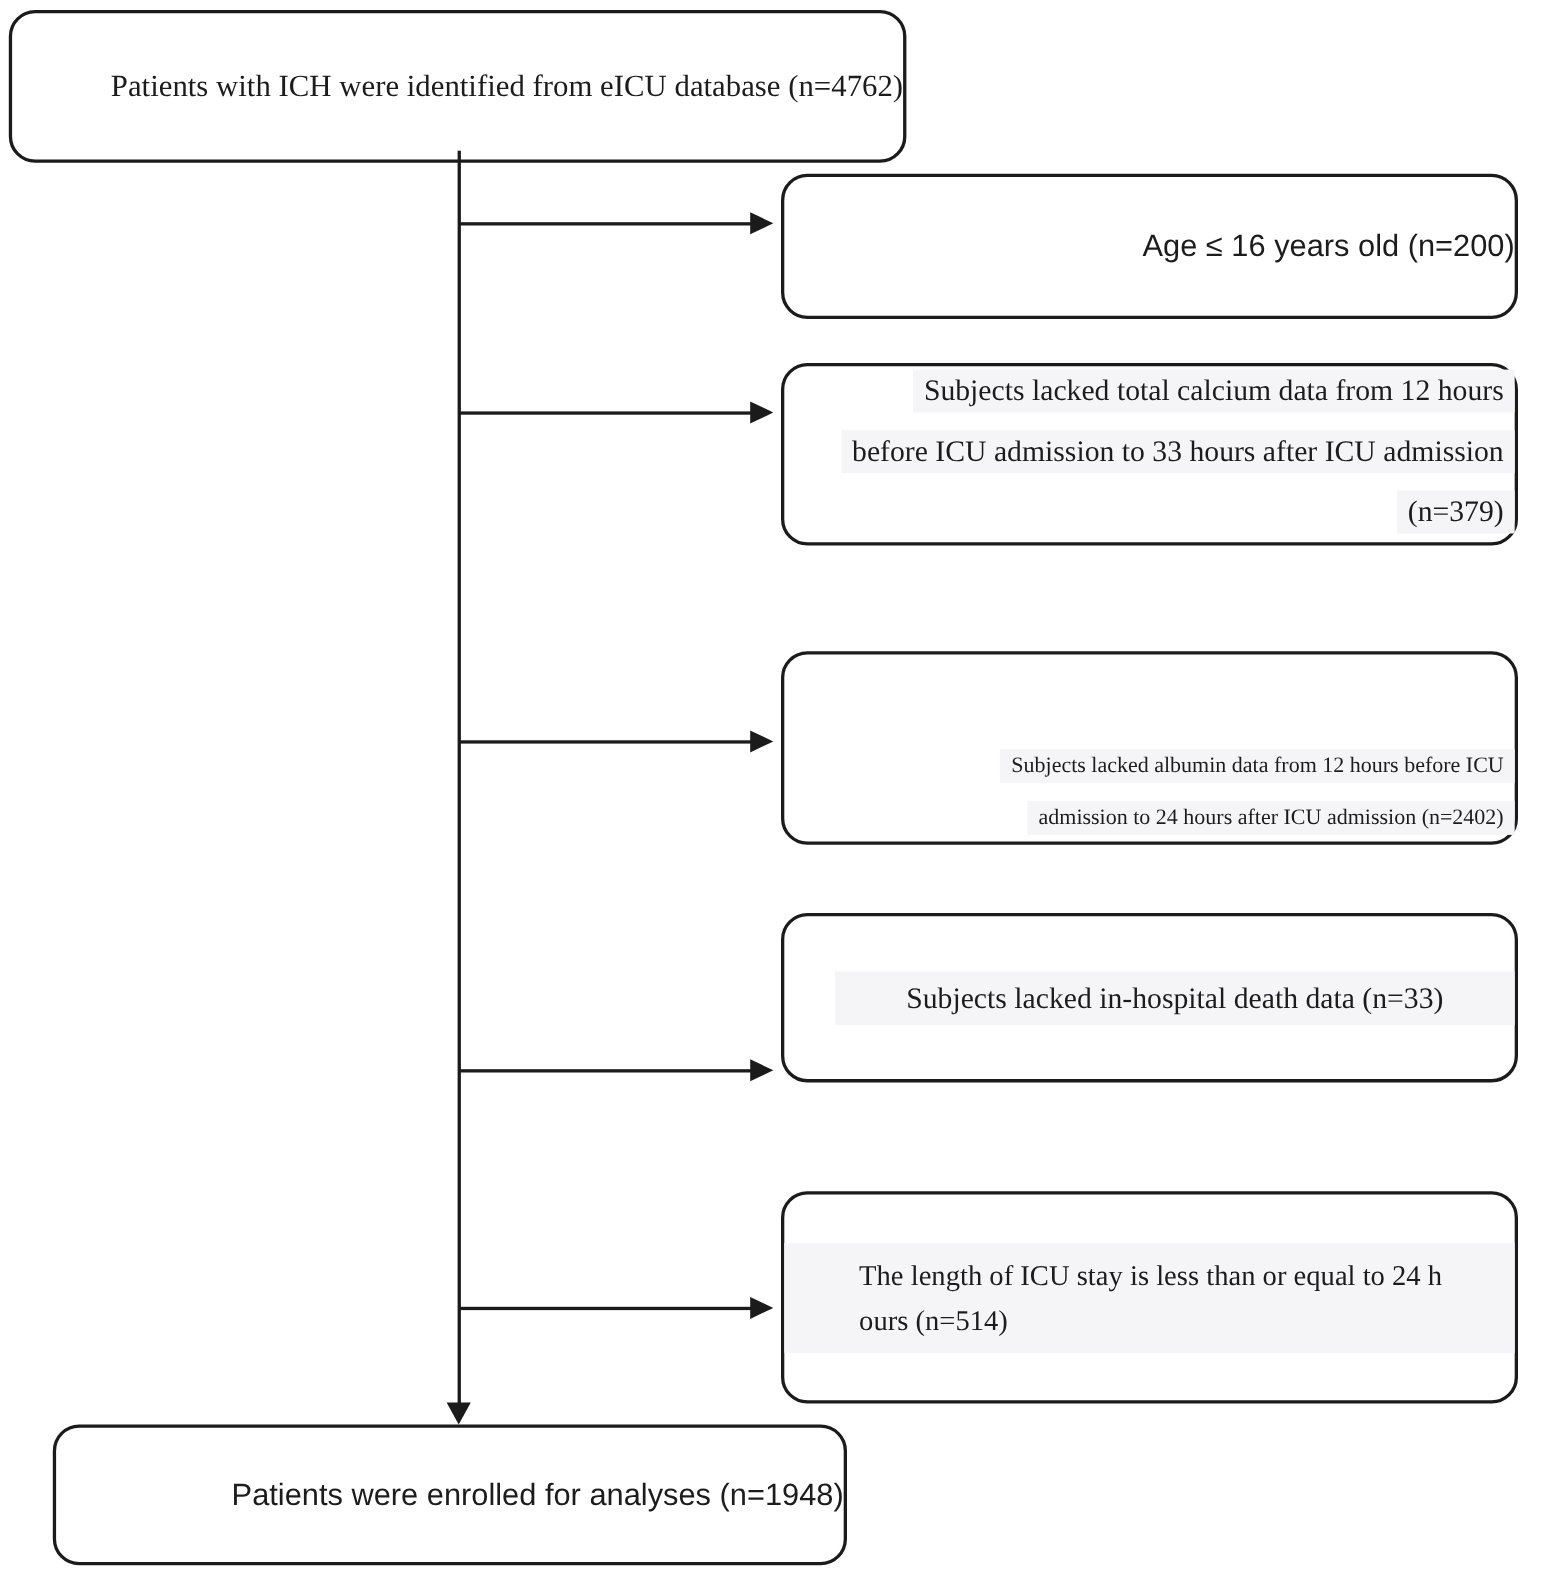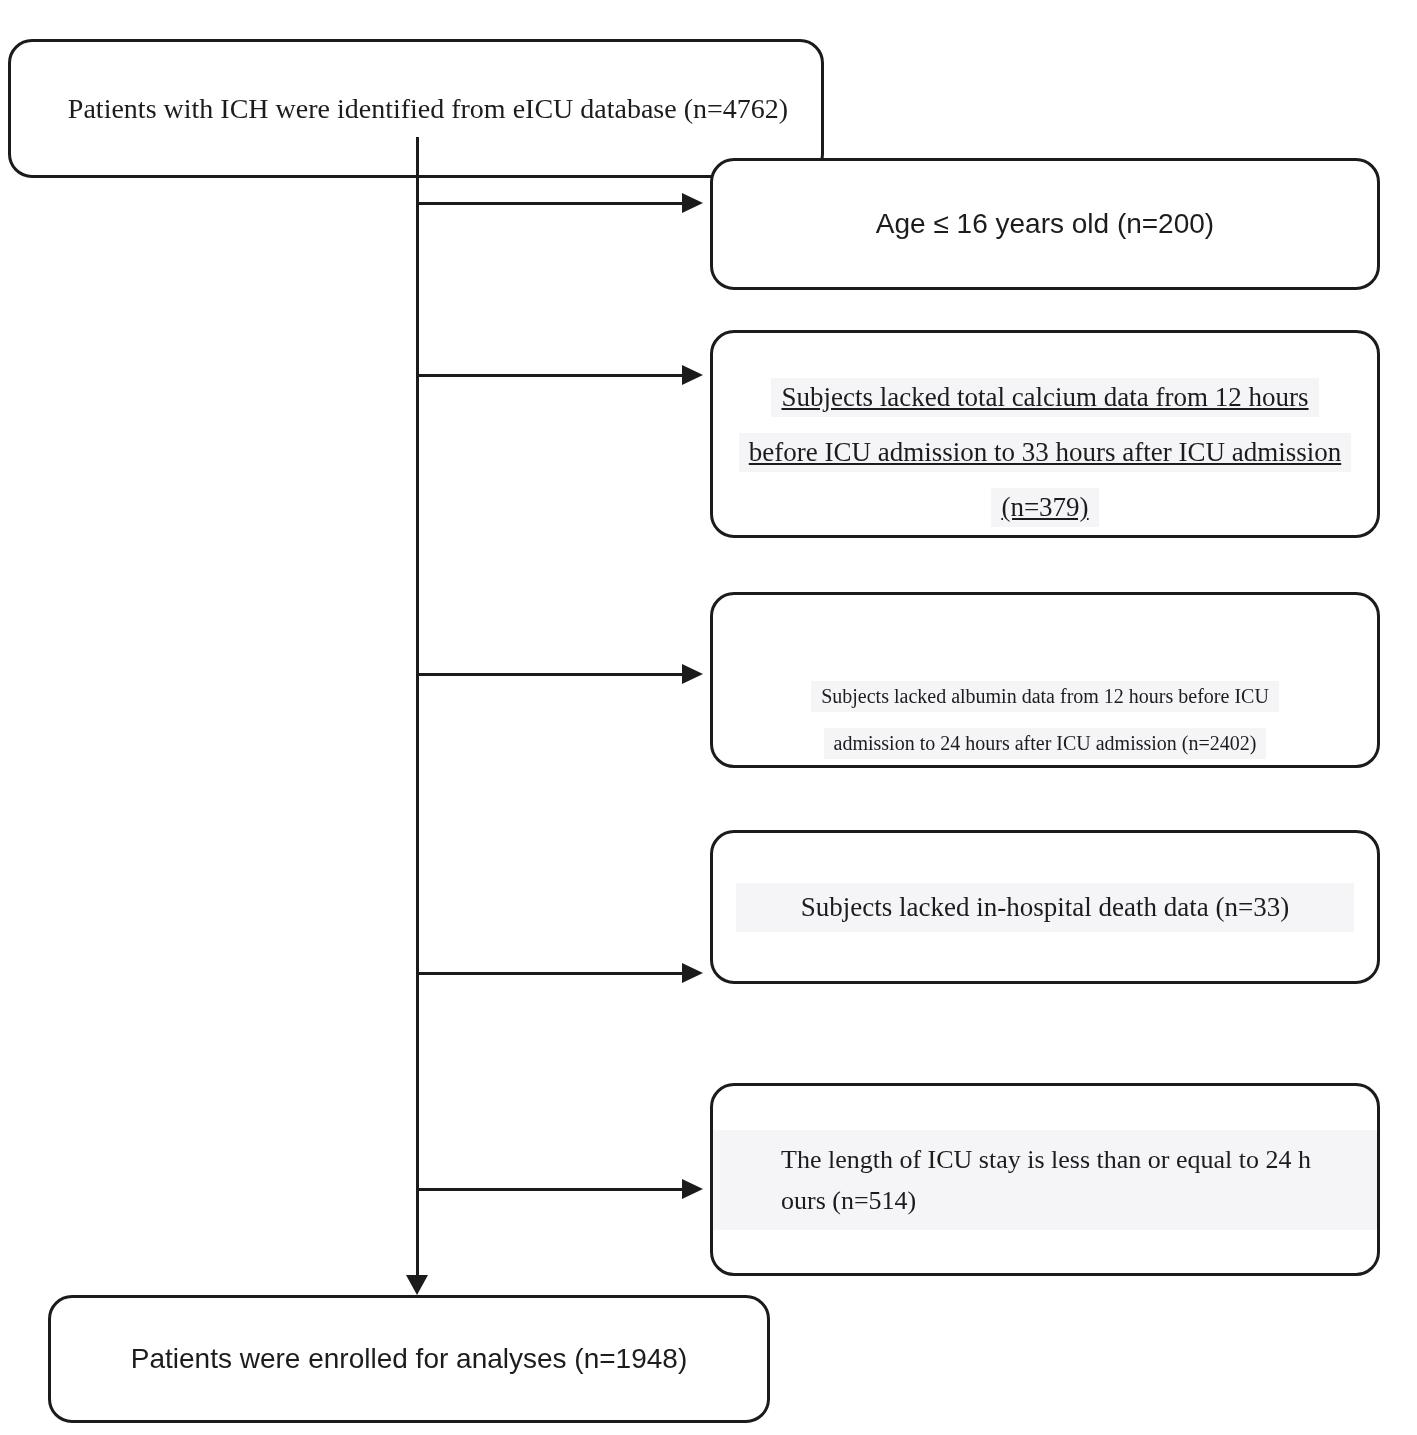--- a/index.html
+++ b/index.html
@@ -17,42 +17,41 @@
     overflow: hidden;
   }
   .box {
     position: absolute;
     background: #ffffff;
     border: 3px solid #1b1b1b;
     border-radius: 24px;
     box-sizing: border-box;
     display: flex;
     flex-direction: column;
-    align-items: center;
+    align-items: flex-end;
     justify-content: center;
   }
   .serif { font-family: "Liberation Serif", "DejaVu Serif", serif; }
   .sans  { font-family: "Liberation Sans", "DejaVu Sans", sans-serif; }
 
   
   .source-box {
     left: 8px; top: 9px; width: 816px; height: 139px;
-    align-items: center;
+    align-items: flex-end;
     padding-left: 24px;
     font-size: 28px;
-    margin-top: 30px;
   }
   .result-box {
     left: 48px; top: 1295px; width: 722px; height: 128px;
     font-size: 28px;
   }
   .ebox { left: 710px; width: 670px; }
   .ebox-1 { top: 158px;  height: 132px; font-size: 28px; }
-  .ebox-2 { top: 330px;  height: 208px; font-size: 27px;
-            justify-content: flex-end; padding-bottom: 8px; text-decoration: underline; }
+  .ebox-2 { top: 330px;  height: 166px; font-size: 27px;
+            justify-content: flex-end; padding-bottom: 8px; }
   .ebox-3 { top: 592px;  height: 176px; font-size: 20px;
             justify-content: flex-end; padding-bottom: 6px; }
   .ebox-4 { top: 830px;  height: 154px; font-size: 27px; }
   .ebox-5 { top: 1083px; height: 193px; font-size: 26px; }
 
   .hl-line {
     display: inline-block;
     background: #f5f5f7;
     padding: 4px 10px;
     margin-top: 16px;

